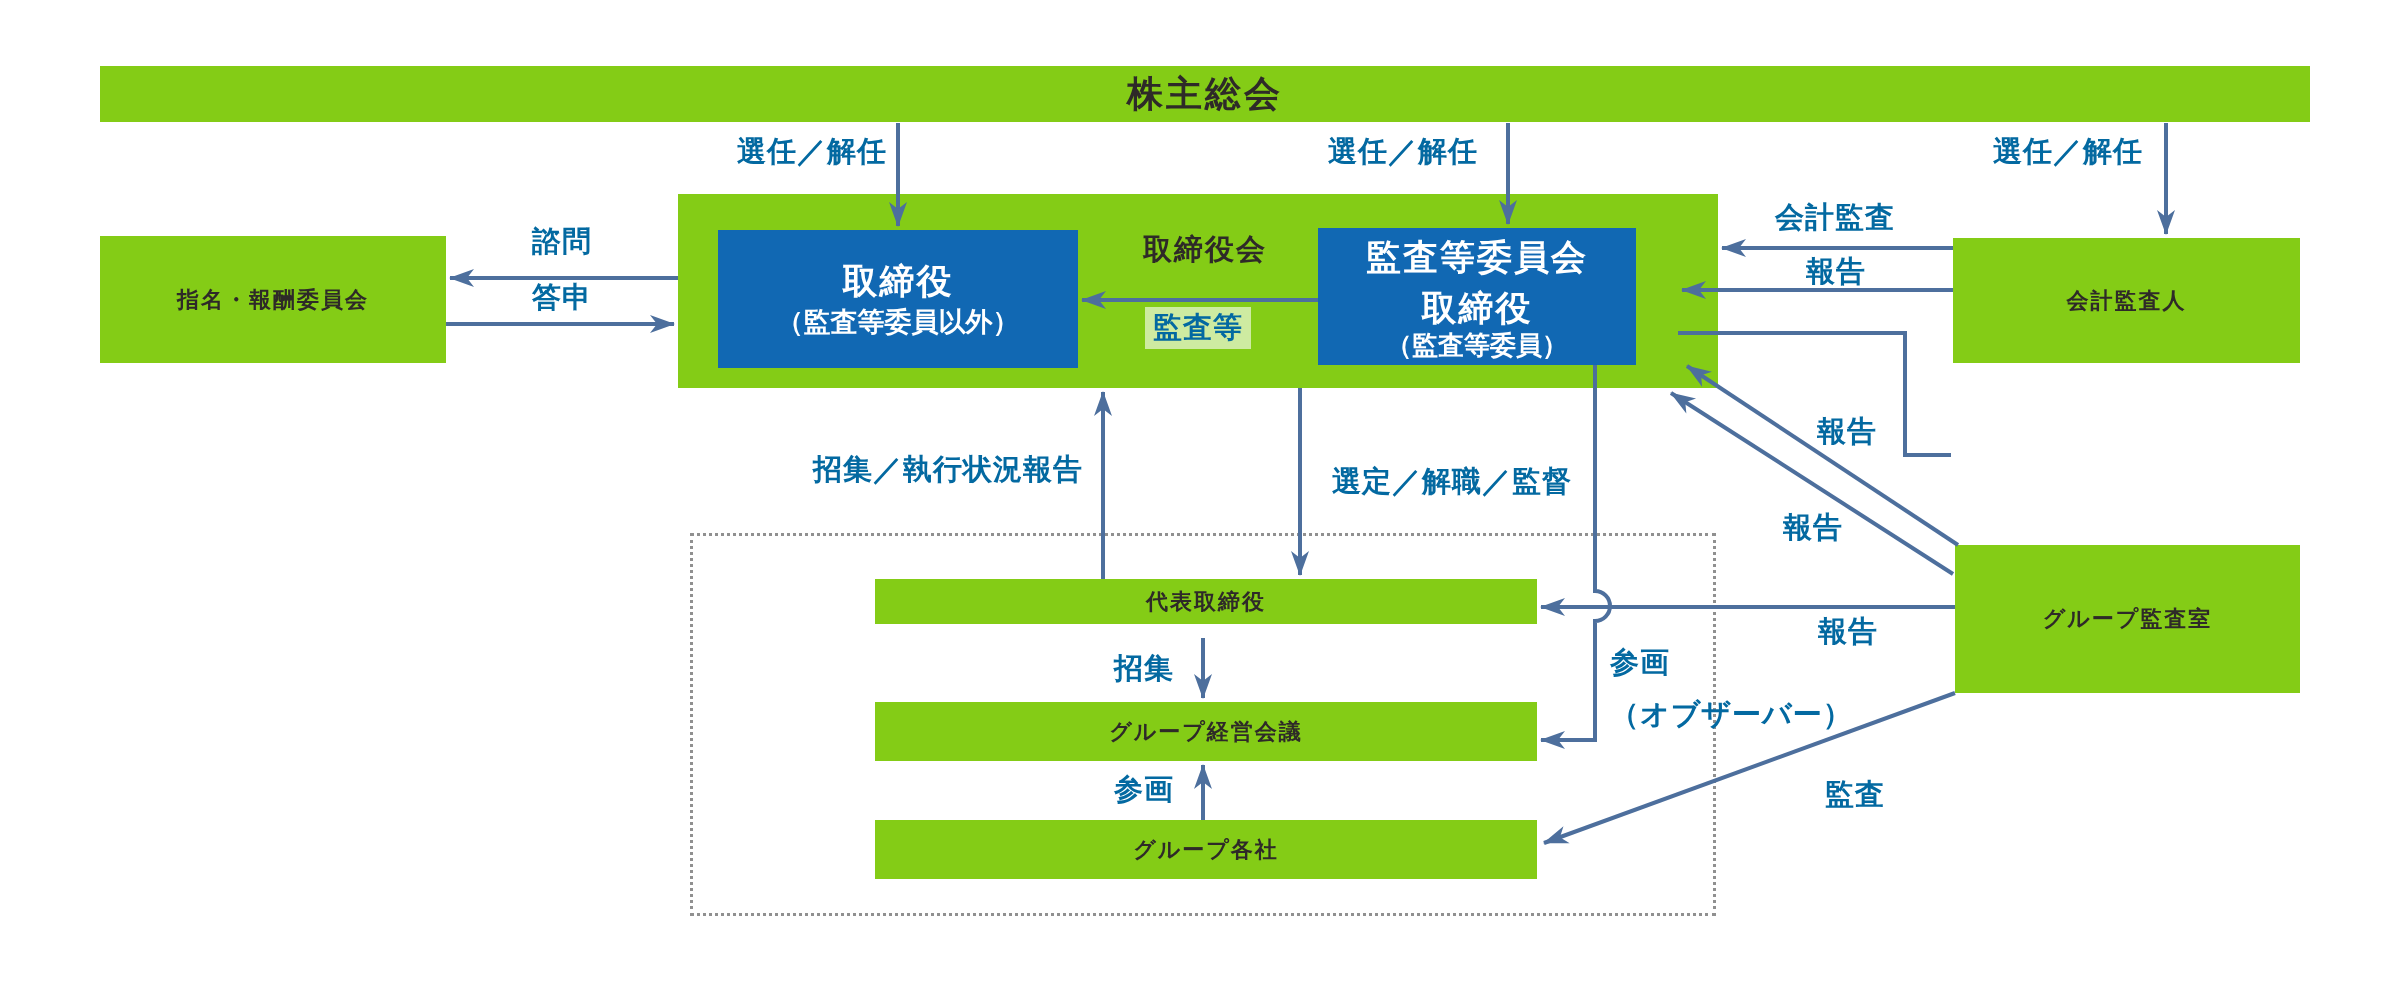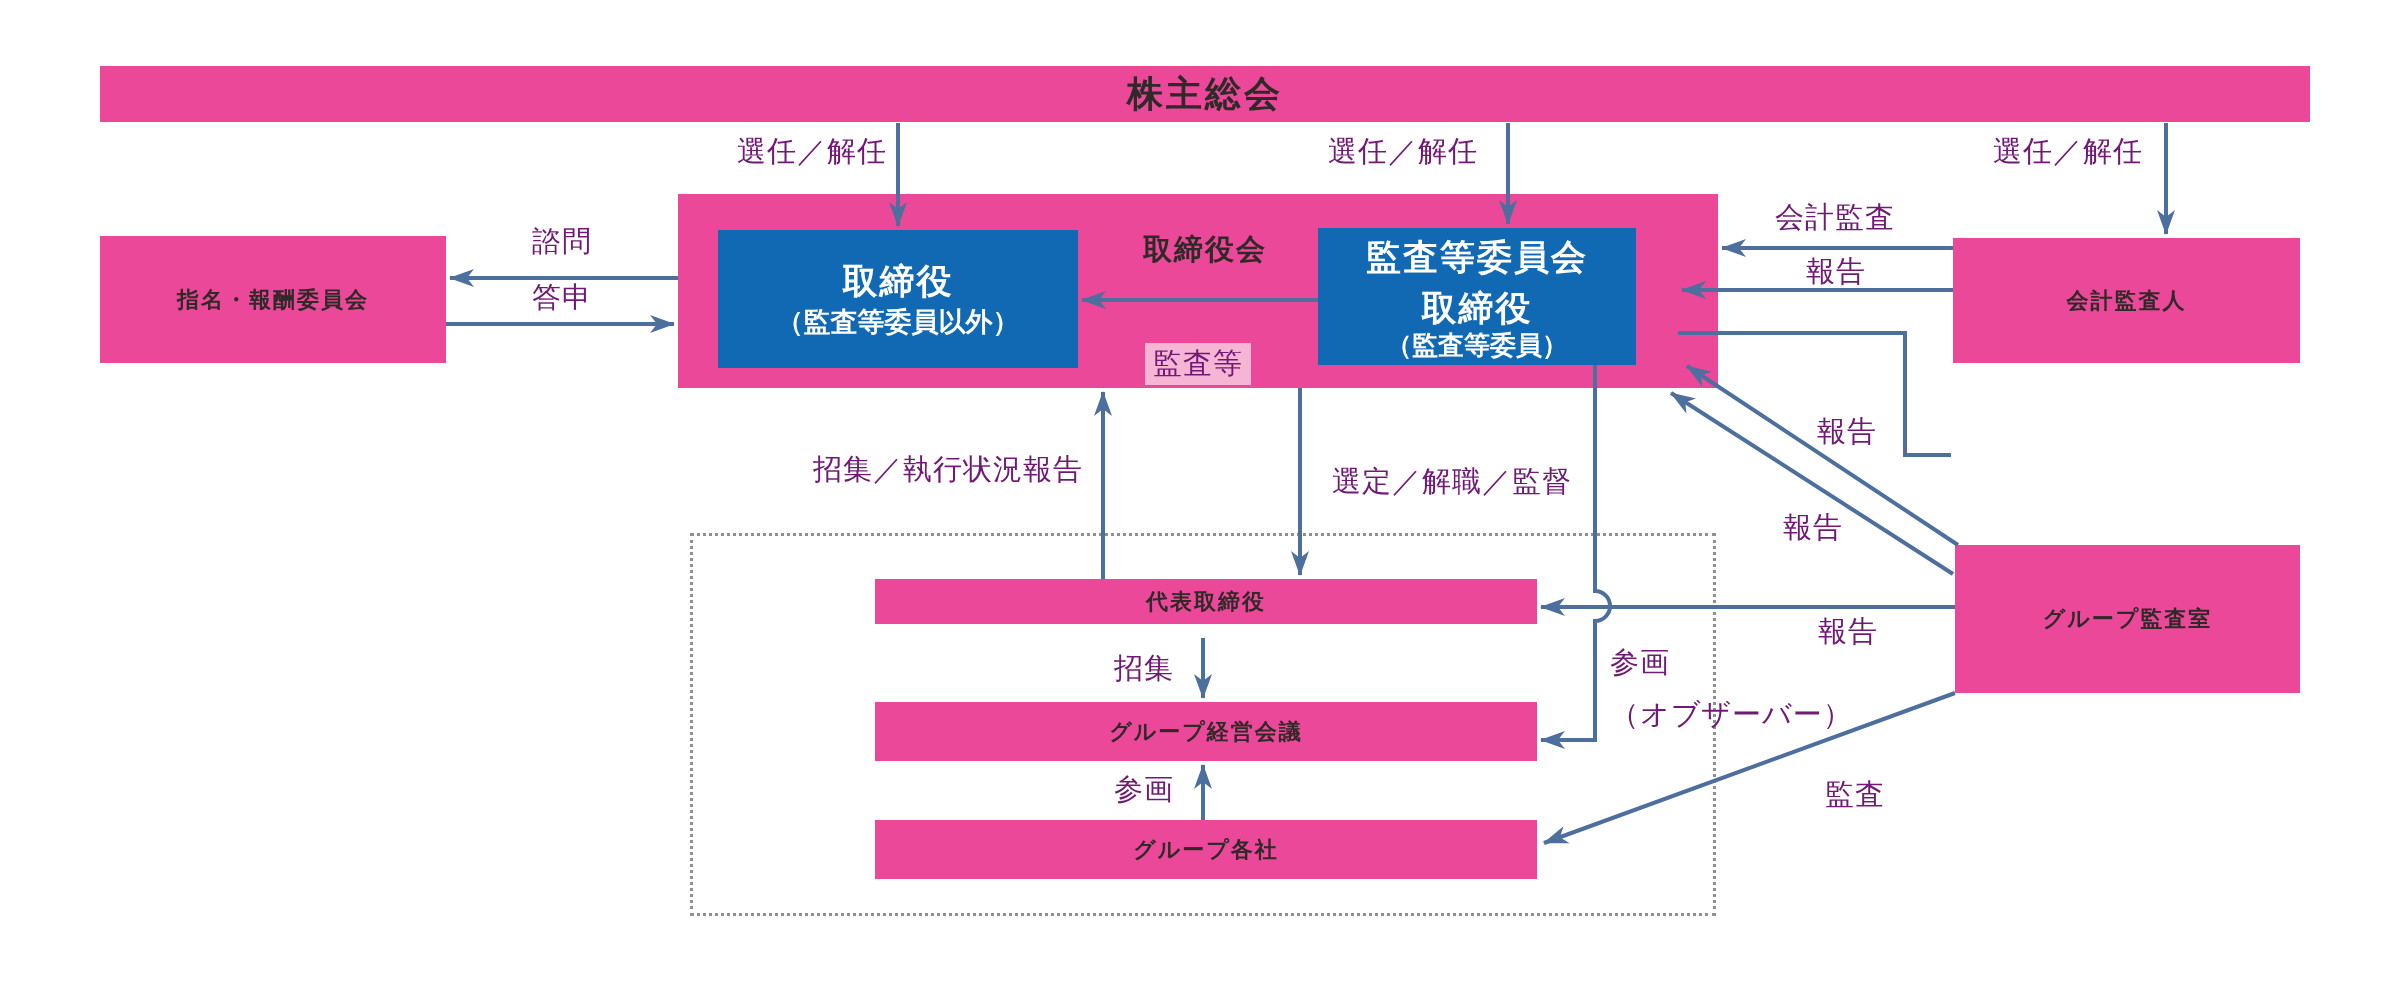--- a/index.html
+++ b/index.html
@@ -5,31 +5,31 @@
   html,body { margin:0; padding:0; background:#ffffff; }
   .canvas {
     position:relative; width:2400px; height:982px; background:#ffffff;
     font-family:"Liberation Sans","DejaVu Sans",sans-serif;
     color:#2e2a28; overflow:hidden;
   }
   .node {
     position:absolute; display:flex; align-items:center; justify-content:center;
     text-align:center; box-sizing:border-box;
   }
-  .box-gray  { background:#ec4899; }
+  .box-gray  { background:#84cc16; }
   .box-blue  { background:#1168b3; color:#ffffff; }
   .node .t-main { font-size:22px; font-weight:600; letter-spacing:2px; }
   .bar-title    { font-size:36px; font-weight:600; letter-spacing:3px; }
   .blue-stack { display:flex; flex-direction:column; align-items:center; justify-content:center; line-height:1.35; }
   .blue-l1 { font-size:35px; font-weight:600; letter-spacing:2px; }
   .blue-l2 { font-size:27px; font-weight:600; letter-spacing:0px; }
   .blue-l3 { font-size:26px; font-weight:600; line-height:1.1; }
   .lbl {
     position:absolute; transform:translate(-50%,-50%); white-space:nowrap;
-    font-size:29px; font-weight:400; letter-spacing:1px; color:#701a75;
+    font-size:29px; font-weight:700; letter-spacing:1px; color:#0369a1;
   }
   .lbl.on-gray { background:rgba(255,255,255,0.6); padding:1px 8px; }
   .lbl.block-left { transform:translate(0,0); text-align:left; line-height:52px; }
   .board-label {
     position:absolute; transform:translate(-50%,-50%); white-space:nowrap;
     font-size:29px; font-weight:600; letter-spacing:2px; color:#2e2a28;
   }
   .dotted-zone {
     position:absolute; border:3px dotted #909090; box-sizing:border-box; background:transparent;
   }
@@ -113,21 +113,21 @@
     </g>
   </svg>
 
   <div class="lbl" style="left:812px; top:152px;">選任／解任</div>
   <div class="lbl" style="left:1403px; top:152px;">選任／解任</div>
   <div class="lbl" style="left:2068px; top:152px;">選任／解任</div>
 
   <div class="lbl" style="left:562px; top:242px;">諮問</div>
   <div class="lbl" style="left:562px; top:298px;">答申</div>
 
-  <div class="lbl on-gray" style="left:1198px; top:328px;margin-top:36px;">監査等</div>
+  <div class="lbl on-gray" style="left:1198px; top:328px;">監査等</div>
 
   <div class="lbl" style="left:1835px; top:218px;">会計監査</div>
   <div class="lbl" style="left:1836px; top:272px;">報告</div>
 
   <div class="lbl" style="left:948px; top:470px;">招集／執行状況報告</div>
   <div class="lbl" style="left:1452px; top:482px;">選定／解職／監督</div>
 
   <div class="lbl" style="left:1847px; top:432px;">報告</div>
   <div class="lbl" style="left:1813px; top:528px;">報告</div>
   <div class="lbl" style="left:1848px; top:632px;">報告</div>

